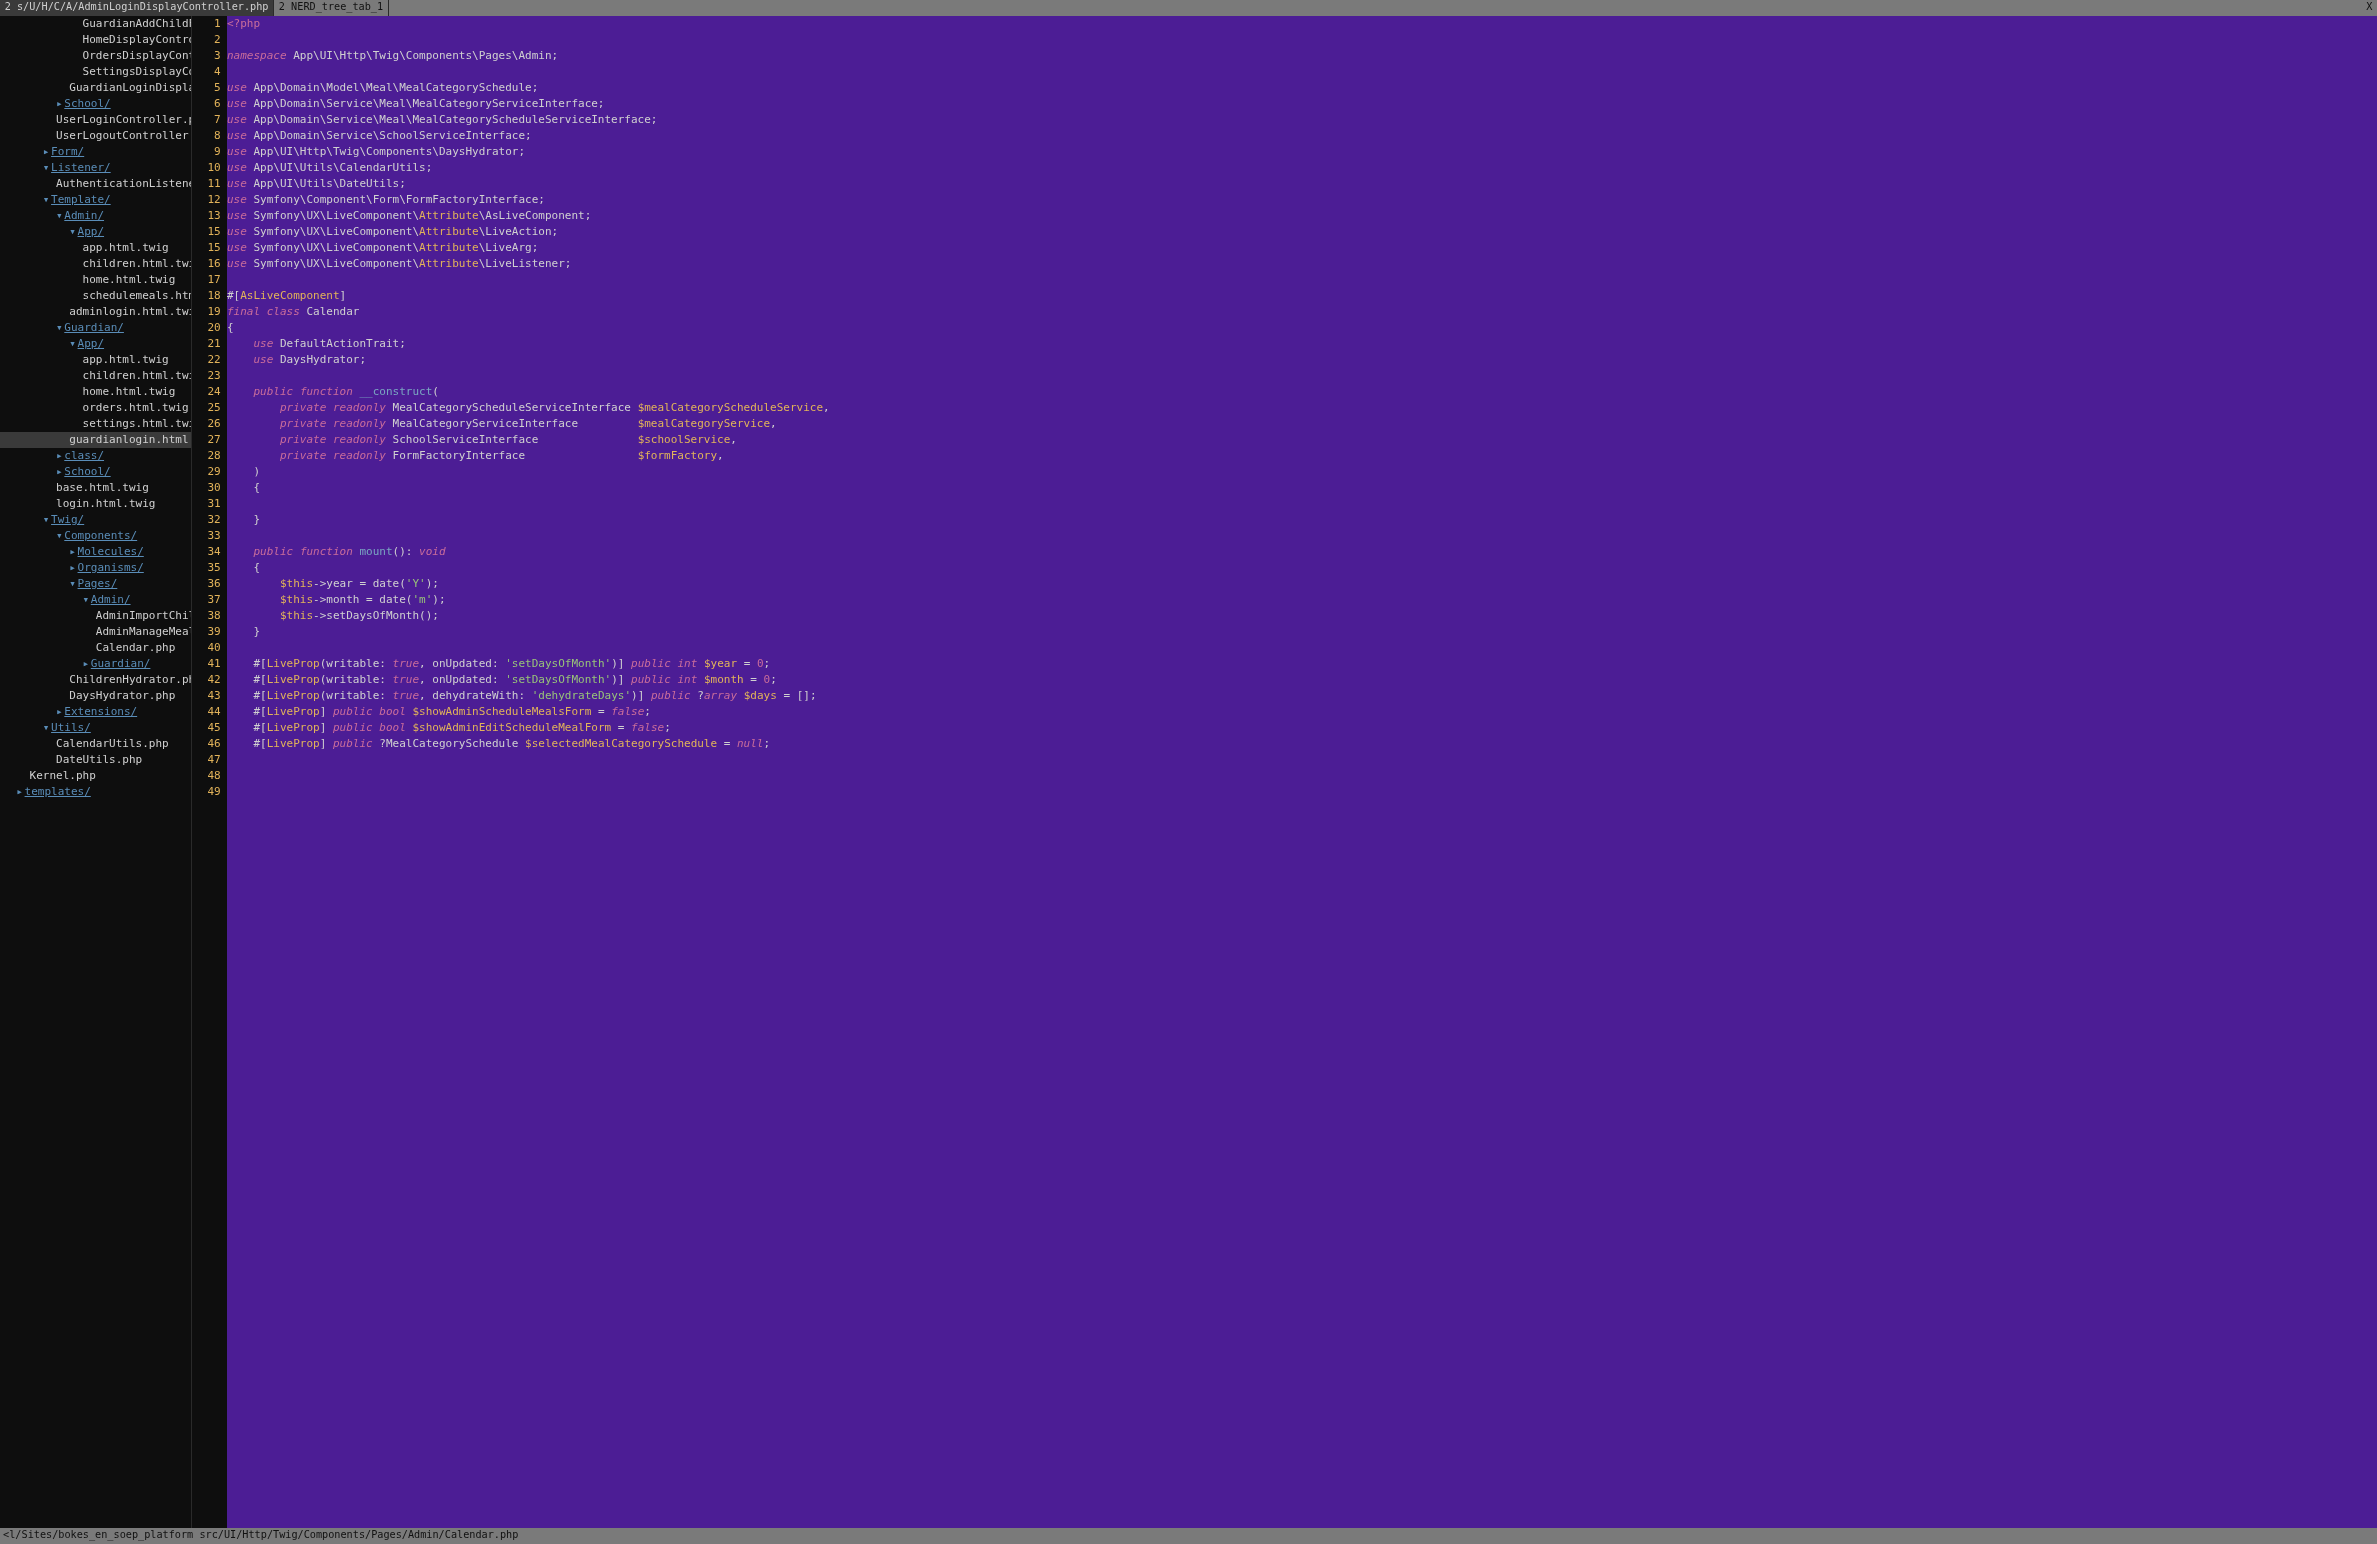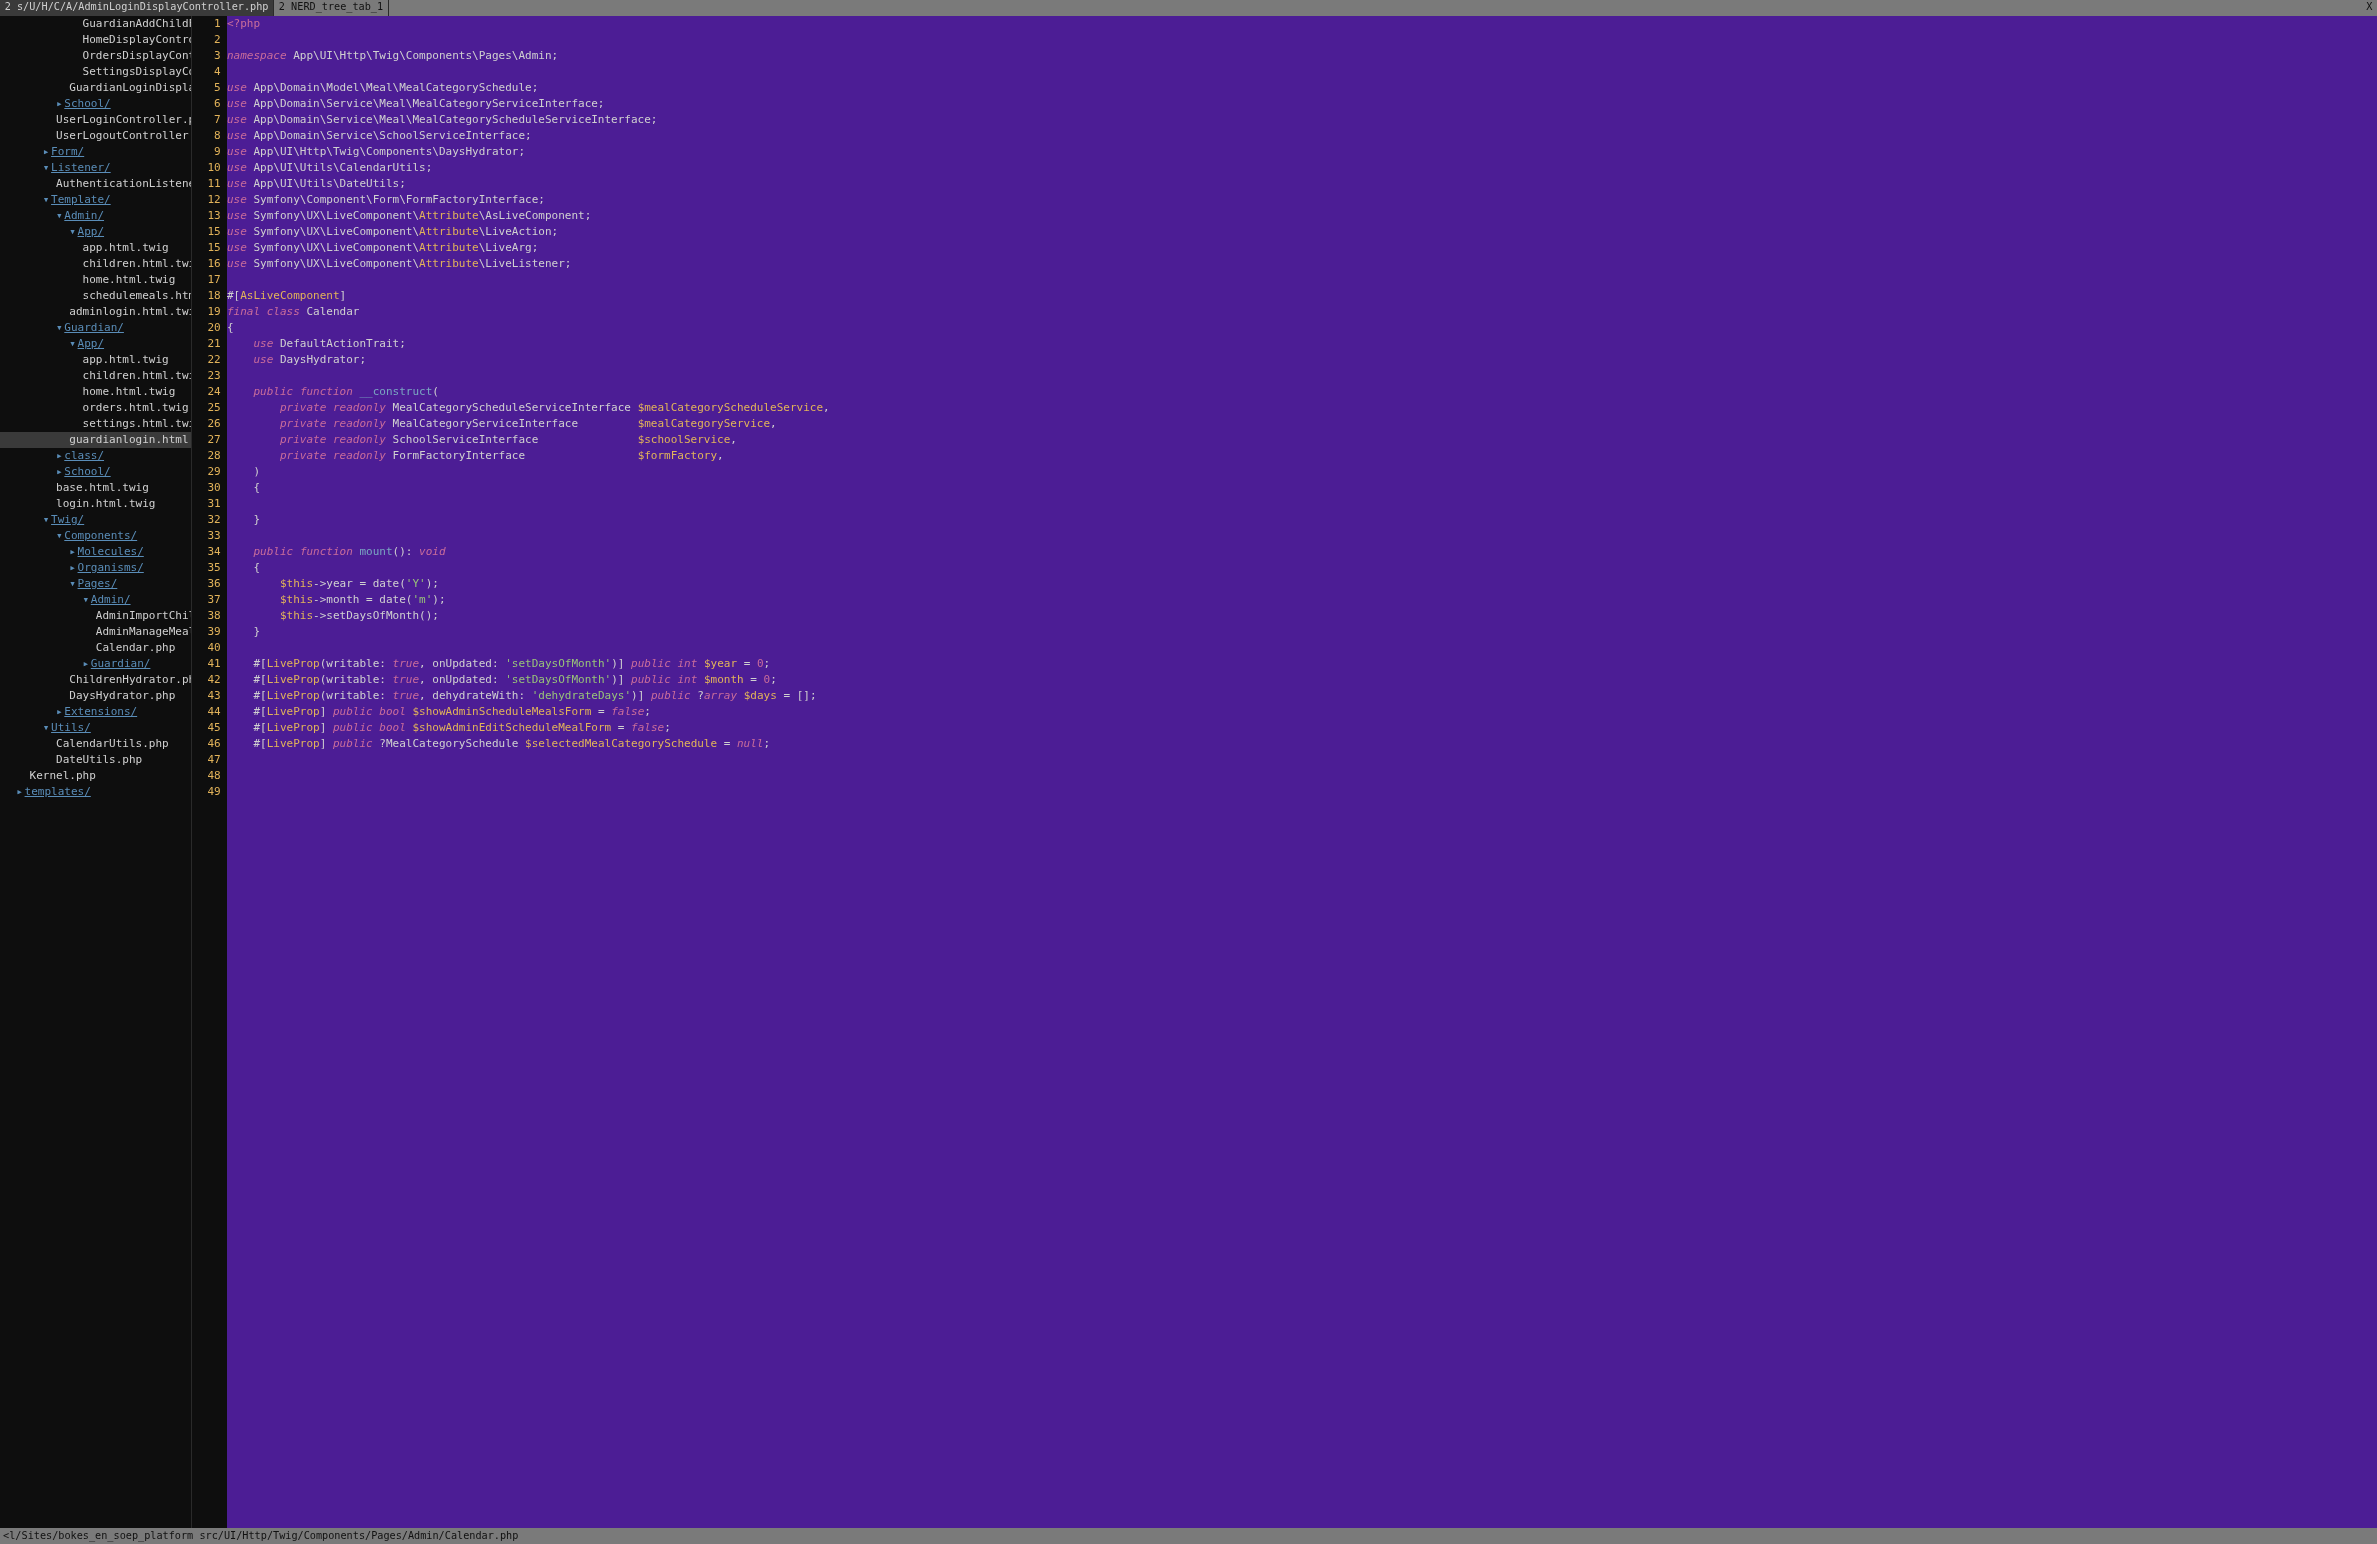--- a/index.html
+++ b/index.html
@@ -67,21 +67,21 @@
     flex: 1;
     background: #4c1d95;
     overflow: hidden;
   }
   .code-line { white-space: pre; height: 16px; }
   .statusline {
     height: 15.7px;
     background: #7a7a7a;
     color: #111;
     display: flex;
-    align-items: center;
+    align-items: flex-start;
     font-size: 10.2px;
   }
   .statusline .seg { padding: 0 3.1px; }
   .statusline .seg-left { background: #7a7a7a; }
   
   .kw { color: #c96c9b; font-style: italic; }           
   .attr { color: #e2b35a; }
   .str { color: #98c379; }
   .var { color: #e2b35a; }
   .num { color: #c96c9b; }

